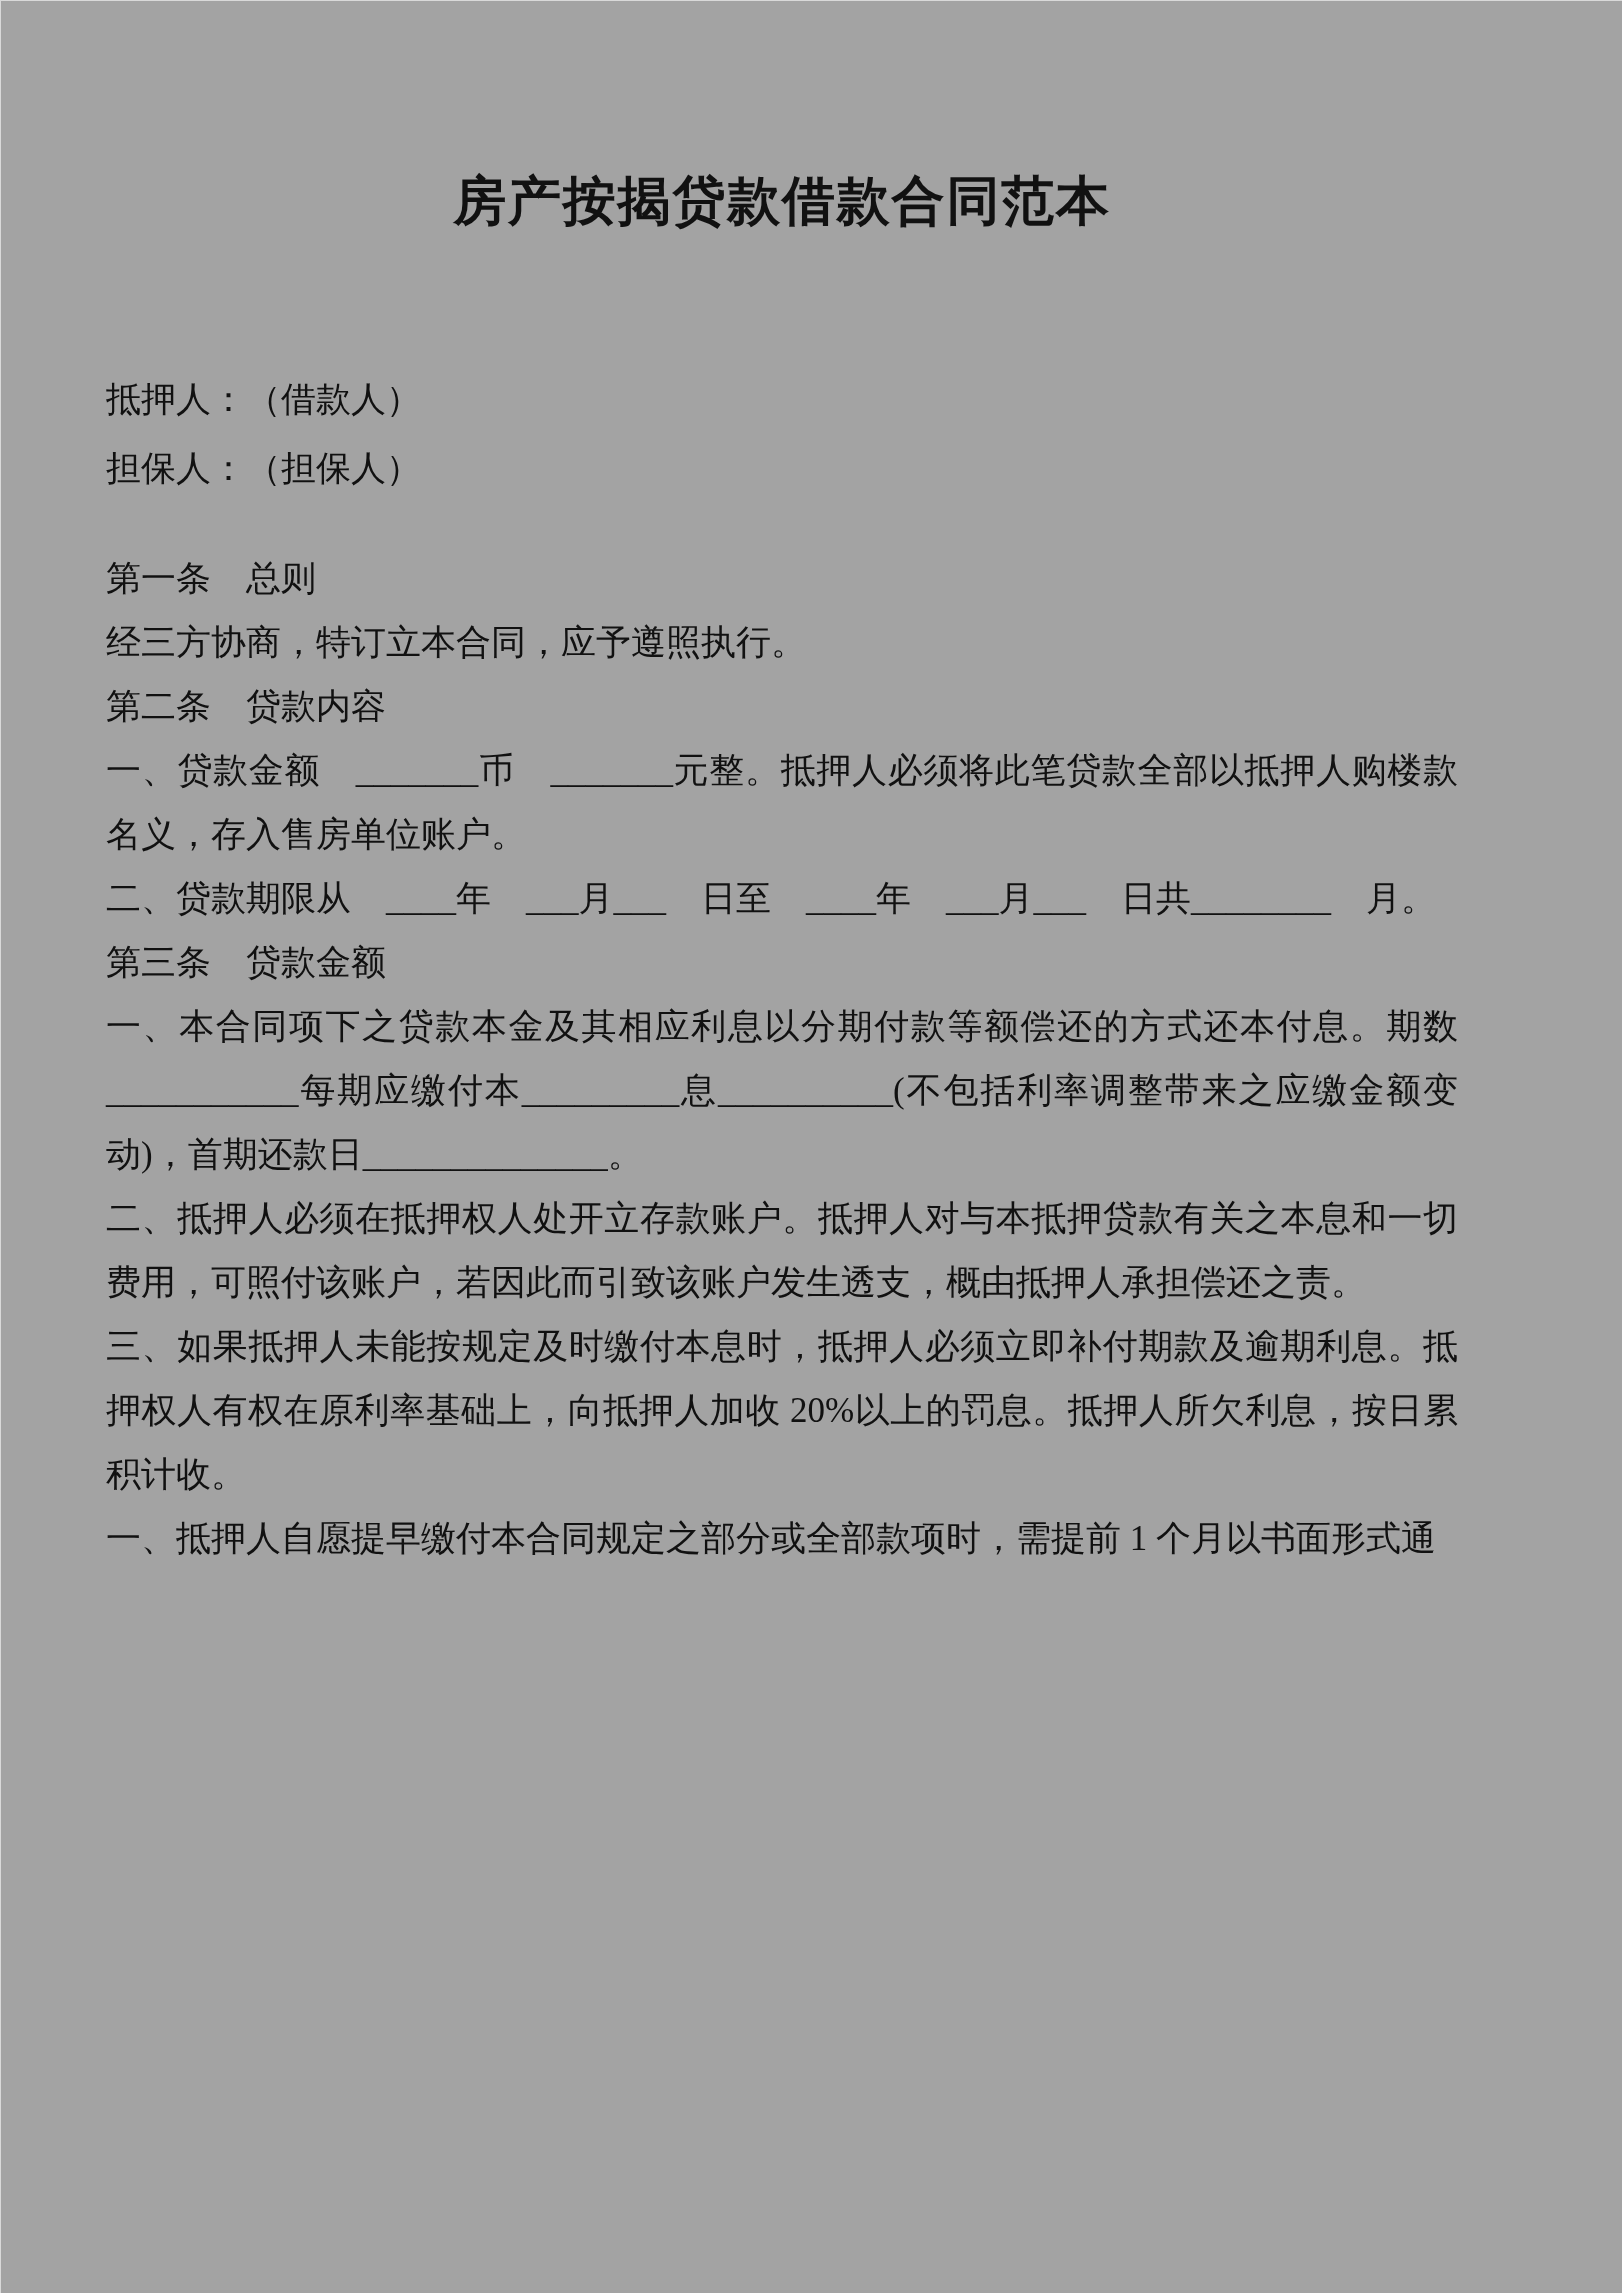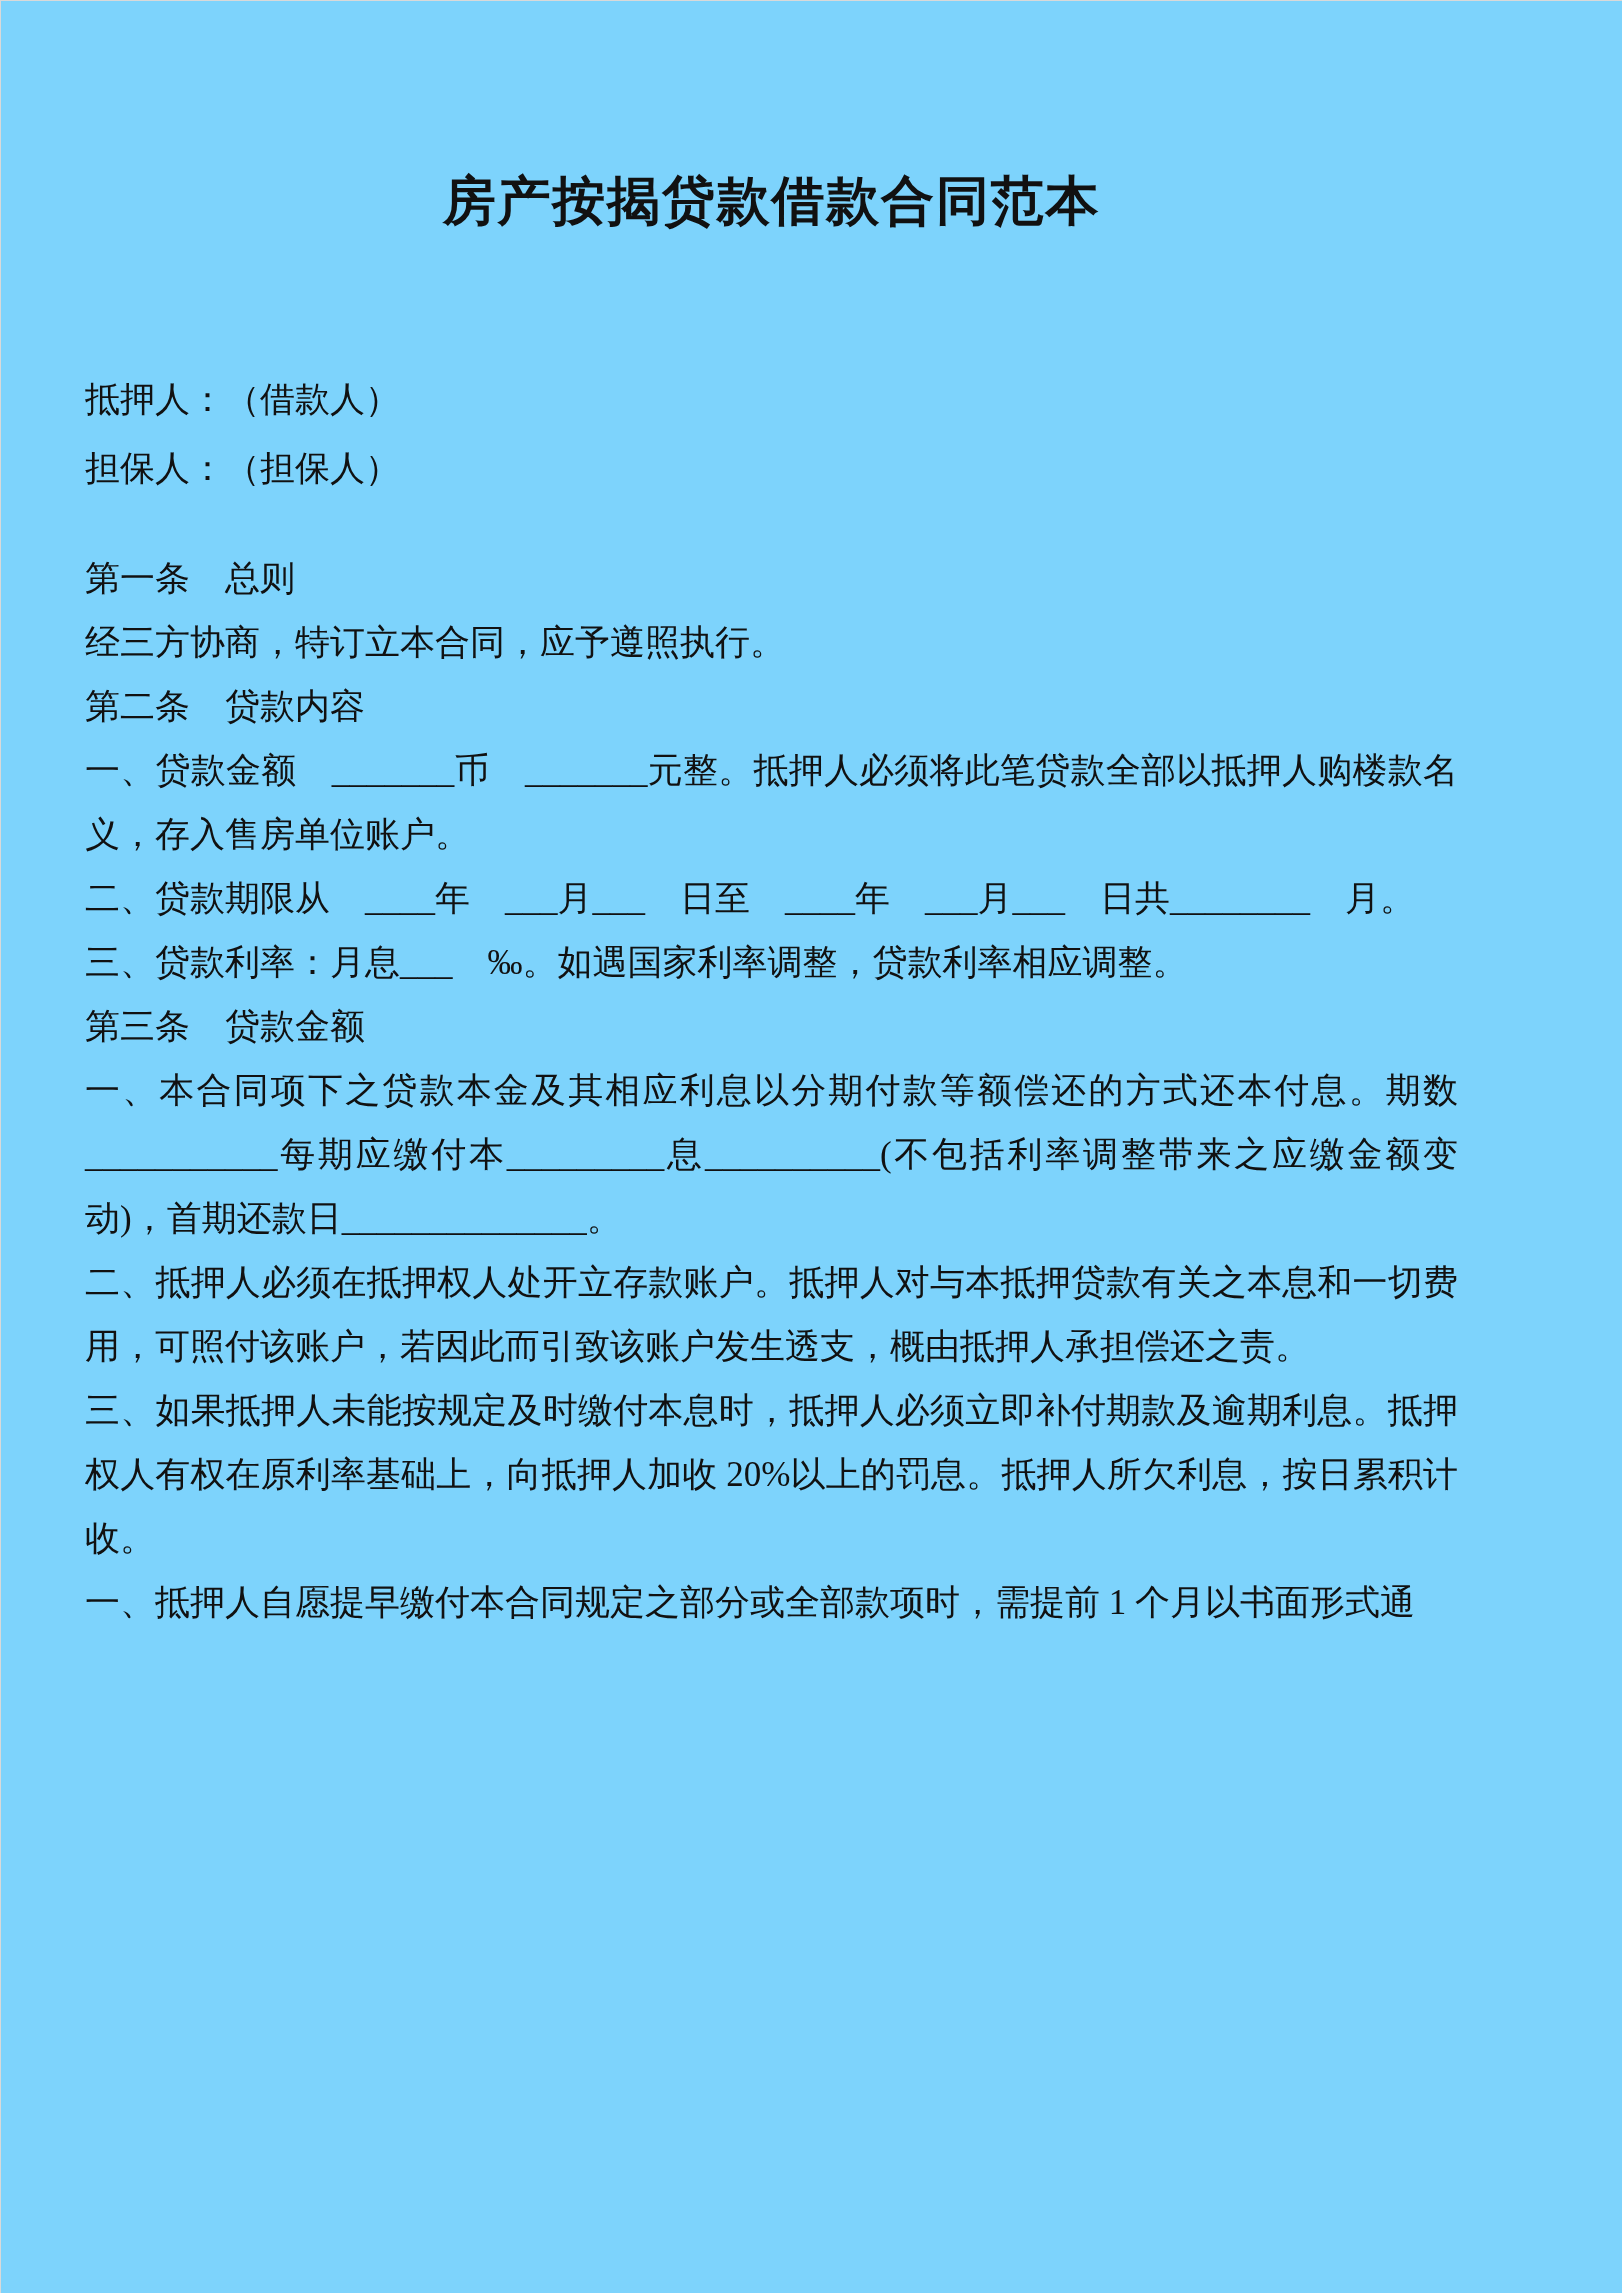--- a/index.html
+++ b/index.html
@@ -5,23 +5,23 @@
   html, body {
     margin: 0;
     padding: 0;
     background: #ffffff;
   }
   .page {
     position: relative;
     width: 1623px;
     height: 2294px;
     box-sizing: border-box;
-    background: #7dd3fc;
+    background: #a3a3a3;
     border: 0.9px solid #d9d9d9;
-    padding: 109px 164px 0 84px;
+    padding: 109px 164px 0 105px;
     font-family: "Liberation Serif", "DejaVu Serif", serif;
     color: #111111;
     overflow: hidden;
   }
   .title {
     margin: 56px 0 0 0;
     font-size: 53px;
     font-weight: bold;
     text-align: center;
     letter-spacing: 1.8px;
@@ -65,21 +65,20 @@
     <p class="party">抵押人：（借款人）</p>
     <p class="party">担保人：（担保人）</p>
   </div>
 
   <div class="content">
     <p class="para">第一条　总则</p>
     <p class="para">经三方协商，特订立本合同，应予遵照执行。</p>
     <p class="para">第二条　贷款内容</p>
     <p class="para">一、贷款金额　_______币　_______元整。抵押人必须将此笔贷款全部以抵押人购楼款名义，存入售房单位账户。</p>
     <p class="para">二、贷款期限从　____年　___月___　日至　____年　___月___　日共________　月。</p>
-    <p class="para">三、贷款利率：月息___　‰。如遇国家利率调整，贷款利率相应调整。</p>
     <p class="para">第三条　贷款金额</p>
     <p class="para">一、本合同项下之贷款本金及其相应利息以分期付款等额偿还的方式还本付息。期数___________每期应缴付本_________息__________(不包括利率调整带来之应缴金额变动)，首期还款日______________。</p>
     <p class="para">二、抵押人必须在抵押权人处开立存款账户。抵押人对与本抵押贷款有关之本息和一切费用，可照付该账户，若因此而引致该账户发生透支，概由抵押人承担偿还之责。</p>
     <p class="para">三、如果抵押人未能按规定及时缴付本息时，抵押人必须立即补付期款及逾期利息。抵押权人有权在原利率基础上，向抵押人加收 20%以上的罚息。抵押人所欠利息，按日累积计收。</p>
     <p class="para">一、抵押人自愿提早缴付本合同规定之部分或全部款项时，需提前 1 个月以书面形式通</p>
   </div>
 
 
 </div>
 

